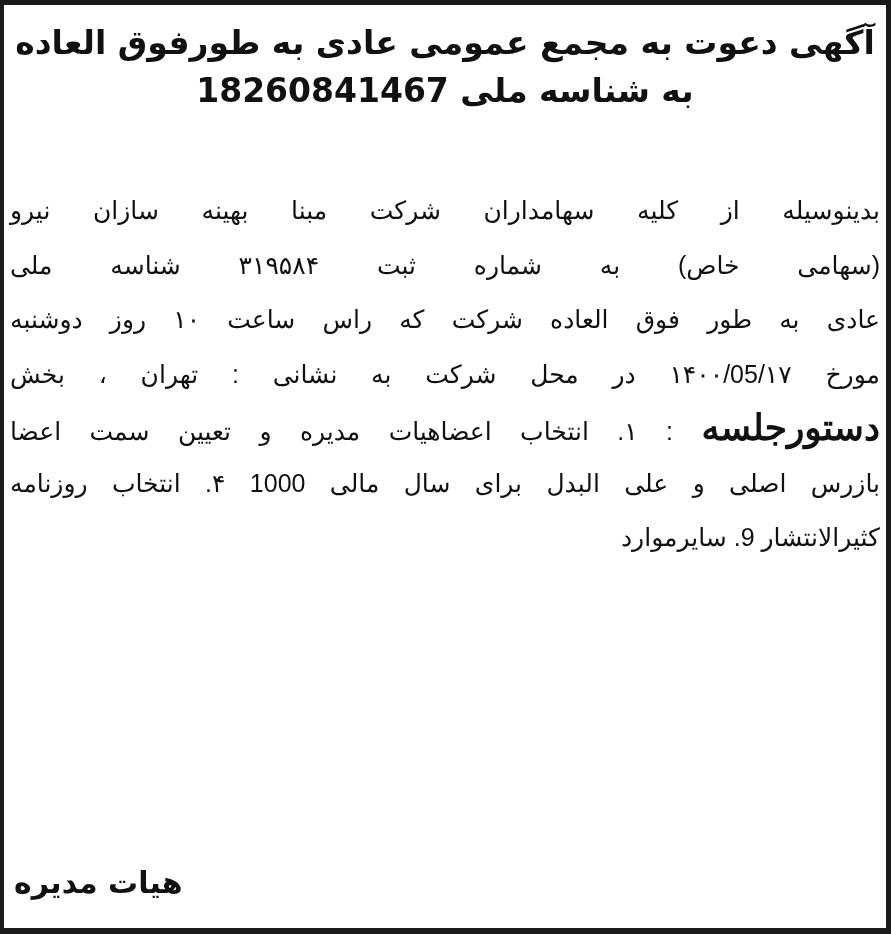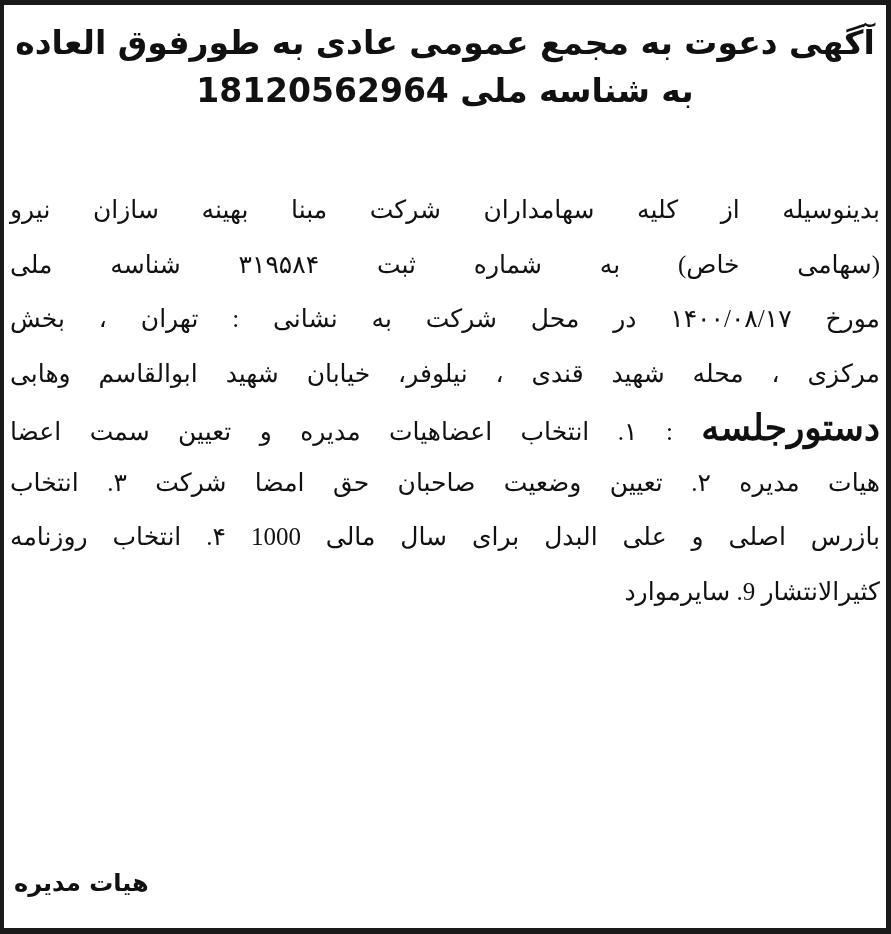--- a/index.html
+++ b/index.html
@@ -40,21 +40,21 @@
     letter-spacing: -0.5px;
     white-space: nowrap;
   }
   .body {
     position: absolute;
     top: 178px;
     left: 6px;
     right: 6px;
   }
   .line {
-    font-family: Liberation Serif, serif;
+    font-family: Liberation Sans, sans-serif;
     font-size: 25px;
     line-height: 54px;
     height: 54.5px;
     white-space: nowrap;
     text-align: justify;
     text-align-last: justify;
     letter-spacing: -0.3px;
   }
   .line.last {
     text-align-last: right;
@@ -62,41 +62,40 @@
   .agenda-label {
     font-weight: bold;
     font-size: 36px;
   }
   .signature {
     position: absolute;
     left: 10px;
     top: 856px;
     font-family: "DejaVu Sans", sans-serif;
     font-weight: bold;
-    font-size: 24px;
+    font-size: 30px;
     line-height: 44px;
     direction: rtl;
   }
 </style>
 </head>
 <body>
 
 <div class="frame">
 
   <div class="header">
     <div class="hline">آگهی دعوت به مجمع عمومی عادی به طورفوق العاده</div>
-    <div class="hline">به شناسه ملی 18120562964</div>
+    <div class="hline">به شناسه ملی 18260841467</div>
   </div>
 
   <div class="body">
     <div class="line">بدینوسیله از کلیه سهامداران شرکت مبنا بهینه سازان نیرو</div>
     <div class="line">(سهامی خاص) به شماره ثبت ۳۱۹۵۸۴  شناسه ملی</div>
-    <div class="line">مورخ ۱۴۰۰/۰۸/۱۷ در محل شرکت به نشانی : تهران ، بخش</div>
-    <div class="line">مرکزی ،  محله شهید قندی ، نیلوفر، خیابان شهید ابوالقاسم وهابی</div>
+    <div class="line">عادی به طور فوق العاده شرکت  که راس ساعت ۱۰ روز دوشنبه</div>
+    <div class="line">مورخ ۱۴۰۰/05/۱۷ در محل شرکت به نشانی : تهران ، بخش</div>
 
     <div class="line"><span class="agenda-label">دستورجلسه</span><span> : ۱. انتخاب اعضاهیات مدیره و تعیین سمت اعضا</span></div>
-    <div class="line">هیات مدیره ۲. تعیین وضعیت صاحبان حق امضا شرکت ۳. انتخاب</div>
     <div class="line">بازرس اصلی و علی البدل برای سال مالی 1000  ۴. انتخاب روزنامه</div>
     <div class="line last">کثیرالانتشار 9. سایرموارد</div>
   </div>
 
   <div class="signature">هیات مدیره</div>
 </div>
 
 </body></html>

